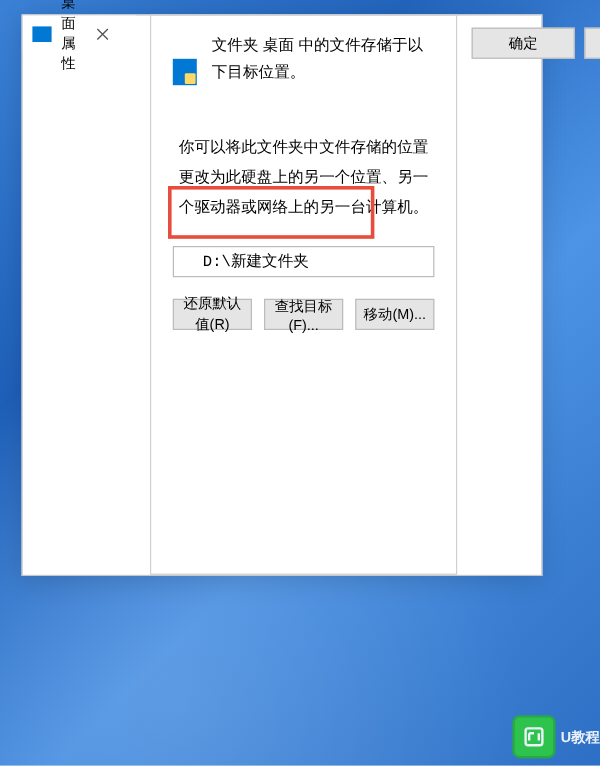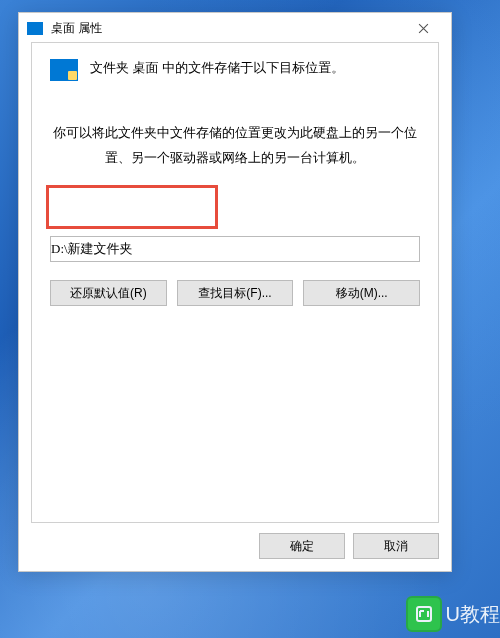--- a/index.html
+++ b/index.html
@@ -21,25 +21,25 @@
     opacity: 0.3;
   }
   .wave1 { background: radial-gradient(circle, rgba(255,255,255,0.4), transparent 60%); bottom: -300px; left: -200px; }
   .wave2 { background: radial-gradient(circle, rgba(100,180,255,0.5), transparent 60%); top: -200px; right: -250px; }
 
   .dialog {
     position: absolute;
     left: 18px;
     top: 12px;
     width: 434px;
-    height: 560px;
+    height: 468px;
     background: #fff;
     border: 1px solid #c8c8c8;
     display: flex;
-    flex-direction: column;
+    flex-direction: row;
     box-shadow: 0 4px 20px rgba(0,0,0,0.15);
   }
   .titlebar {
     height: 30px;
     display: flex;
     align-items: center;
     padding: 0 6px 0 8px;
     background: #fff;
   }
   .titlebar .app-icon {
@@ -86,21 +86,21 @@
     margin: 0 12px;
     border: 1px solid #d0d0d0;
     flex: 1;
     margin-top: -1px;
     padding: 14px 18px;
     position: relative;
   }
 
   .folder-row {
     display: flex;
-    align-items: flex-start;
+    align-items: flex-end;
     gap: 12px;
     margin-bottom: 40px;
   }
   .folder-icon {
     width: 28px;
     height: 22px;
     background: #0078d4;
     position: relative;
     margin-top: 2px;
   }
@@ -129,25 +129,24 @@
   }
 
   .path-row {
     display: flex;
     margin-bottom: 18px;
   }
   .path-input {
     flex: 1;
     height: 26px;
     border: 1px solid #bbb;
-    padding: 0 0;
+    padding: 0 24px;
     font-size: 13px;
-    font-family: Liberation Serif, serif;
+    font-family: Liberation Mono, monospace;
     outline: none;
-    margin-top: 46px;
   }
   .highlight-box {
     position: absolute;
     border: 3px solid #e74c3c;
     pointer-events: none;
     left: 14px;
     top: 142px;
     width: 172px;
     height: 44px;
   }
@@ -181,22 +180,22 @@
   }
 
   .watermark {
     position: absolute;
     right: 0;
     bottom: 6px;
     display: flex;
     align-items: center;
     gap: 4px;
     color: #fff;
-    font-size: 20px;
-    font-weight: normal;
+    font-size: 12px;
+    font-weight: bold;
     opacity: 0.9;
   }
   .wm-icon {
     width: 36px;
     height: 36px;
     background: #2ecc40;
     border-radius: 6px;
     display: flex;
     align-items: center;
     justify-content: center;

